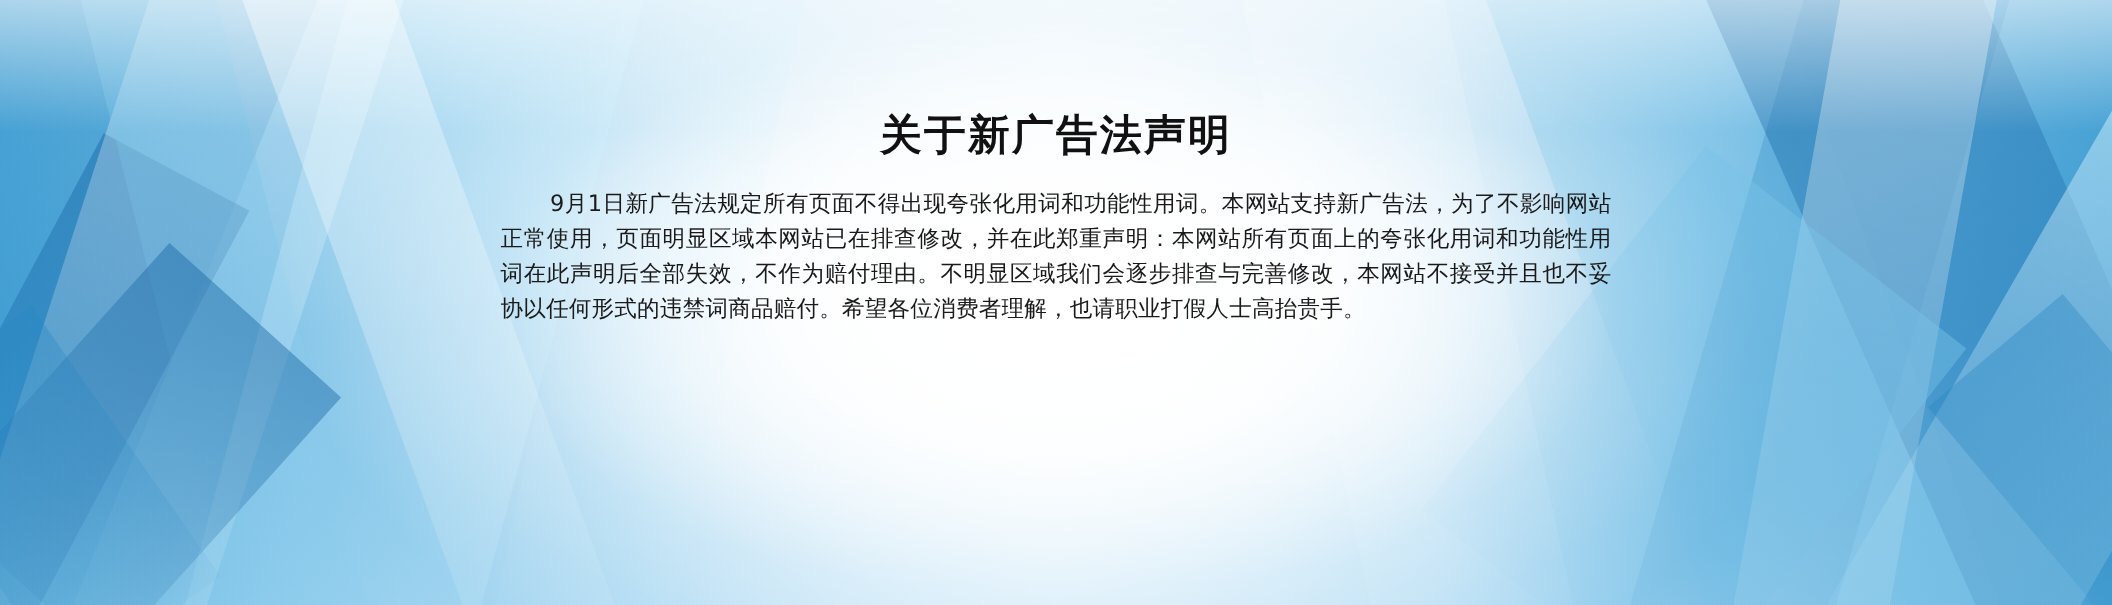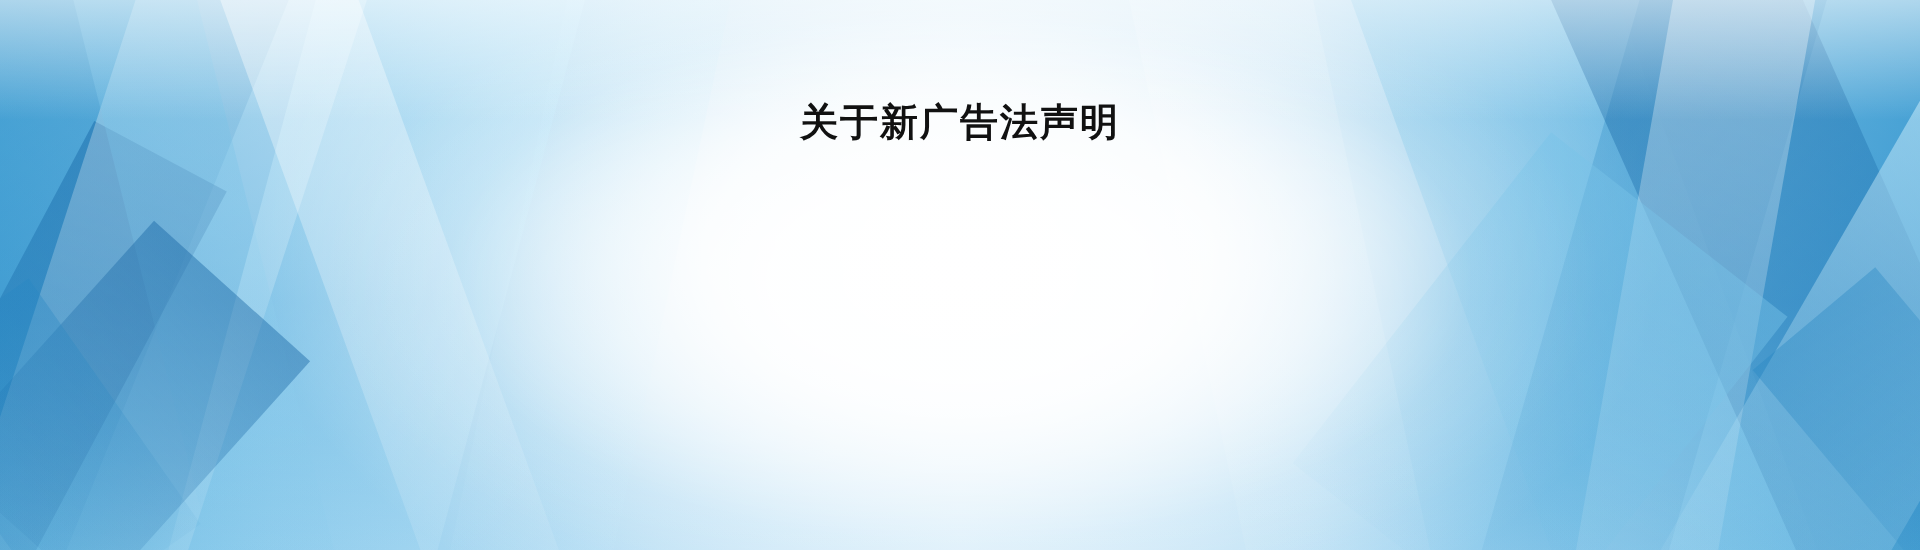--- a/index.html
+++ b/index.html
@@ -89,15 +89,16 @@
   <div class="shard tint-c" style="left:1840px;top:280px;width:160px;height:330px;transform:rotate(-40deg);"></div>
 
   <div class="shard tint-e" style="left:520px;top:-220px;width:160px;height:900px;transform:rotate(12deg);opacity:.55;"></div>
   <div class="shard tint-a" style="left:1180px;top:-240px;width:180px;height:940px;transform:rotate(-12deg);opacity:.5;"></div>
 
   <div class="glow"></div>
   <div class="topfade"></div>
 
   <div class="content">
     <h1 class="title">关于新广告法声明</h1>
+    <p class="para indent">9月1日新广告法规定所有页面不得出现夸张化用词和功能性用词。本网站支持新广告法，为了不影响网站正常使用，页面明显区域本网站已在排查修改，并在此郑重声明：本网站所有页面上的夸张化用词和功能性用词在此声明后全部失效，不作为赔付理由。不明显区域我们会逐步排查与完善修改，本网站不接受并且也不妥协以任何形式的违禁词商品赔付。希望各位消费者理解，也请职业打假人士高抬贵手。</p>
   </div>
 
 </div>
 
 </body></html>

